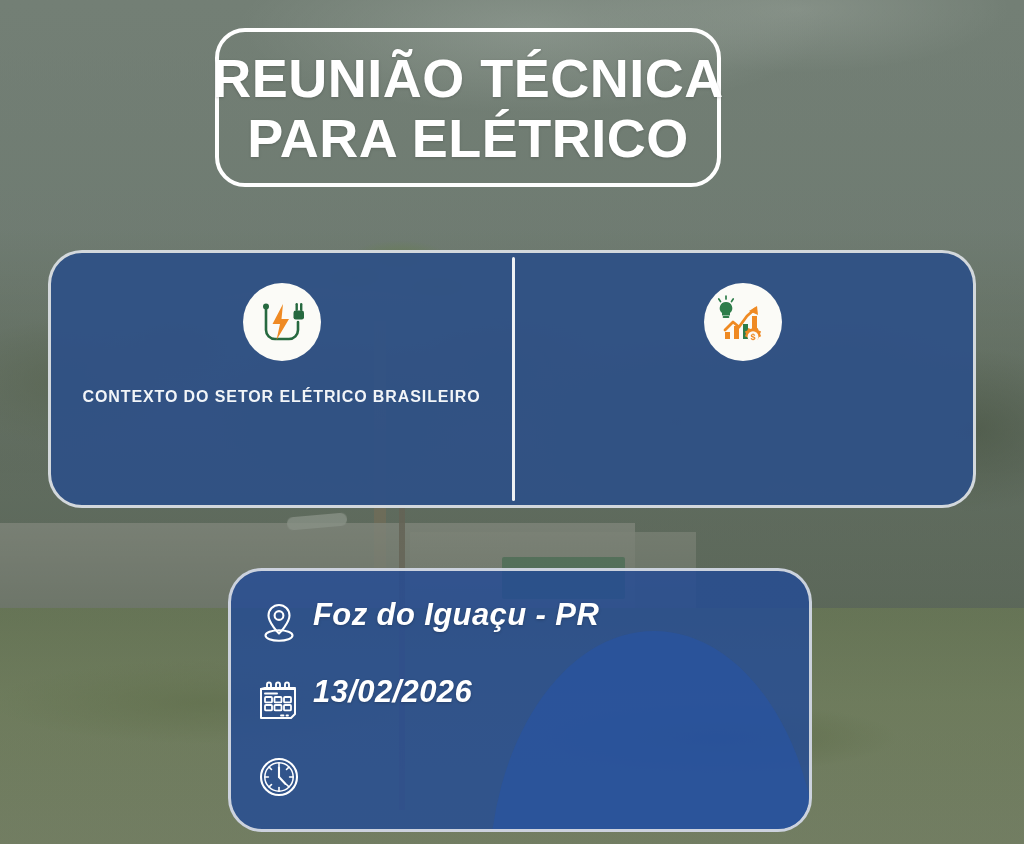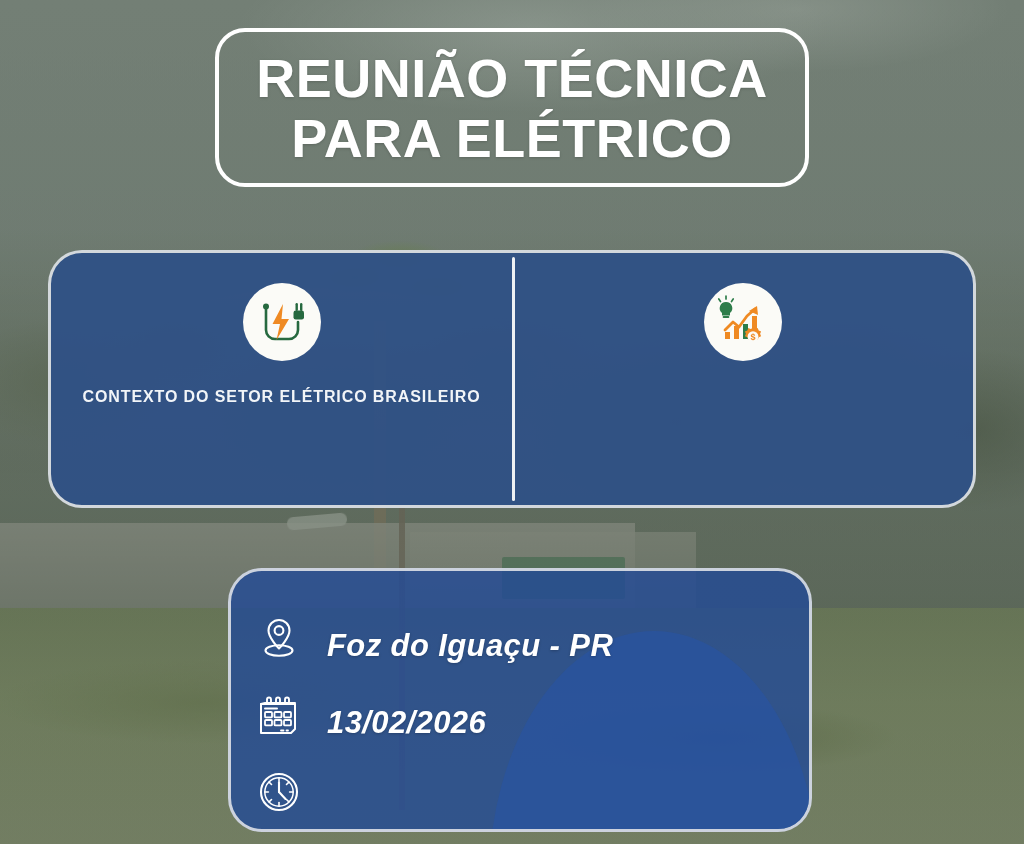--- a/index.html
+++ b/index.html
@@ -76,21 +76,21 @@
     position:absolute; left:36.5%; top:38%; width:12px; height:30%;
     background:linear-gradient(#7b6e52,#6a5f47); filter:blur(.6px); opacity:.9;
   }
   .bg-haze {
     position:absolute; inset:0;
     background:linear-gradient(rgba(120,132,120,.50), rgba(110,122,110,.42) 55%, rgba(118,128,116,.34));
   }
 
   
   .title-box {
-    position:absolute; left:215px; top:28px; width:594px; height:159px;
+    position:absolute; left:215px; top:28px; width:506px; height:159px;
     border:4px solid #ffffff; border-radius:30px;
     display:flex; flex-direction:column; align-items:center; justify-content:center;
     line-height:1;
   }
   .title-line {
     color:#ffffff; font-weight:bold; letter-spacing:.5px;
     font-size:53px; text-align:center; white-space:nowrap;
     text-shadow:0 1px 3px rgba(0,0,0,.18);
   }
   .title-line.l1 { font-size:54px; margin-bottom:6px; }
@@ -128,21 +128,21 @@
     border:3px solid rgba(232,234,236,.85);
     border-radius:34px; overflow:hidden;
   }
   .info-dome {
     position:absolute; right:-10px; bottom:-52px; width:330px; height:250px;
     border-radius:50% 50% 0 0 / 100% 100% 0 0;
     background:rgba(38,84,168,.55);
   }
   .info-rows { position:relative; padding:26px 0 0 22px; }
   .info-row {
-    display:flex; align-items:flex-end; gap:22px; height:67px; margin-bottom:10px;
+    display:flex; align-items:flex-start; gap:8px; height:67px; margin-bottom:10px;
   }
   .info-icon { width:52px; height:52px; flex:none; display:flex; align-items:center; justify-content:center; }
   .info-text {
     color:#ffffff; font-size:31px; font-weight:bold; font-style:italic;
     letter-spacing:.4px; white-space:nowrap;
     text-shadow:0 1px 3px rgba(0,0,0,.22);
   }
 </style>
 </head>
 <body>

